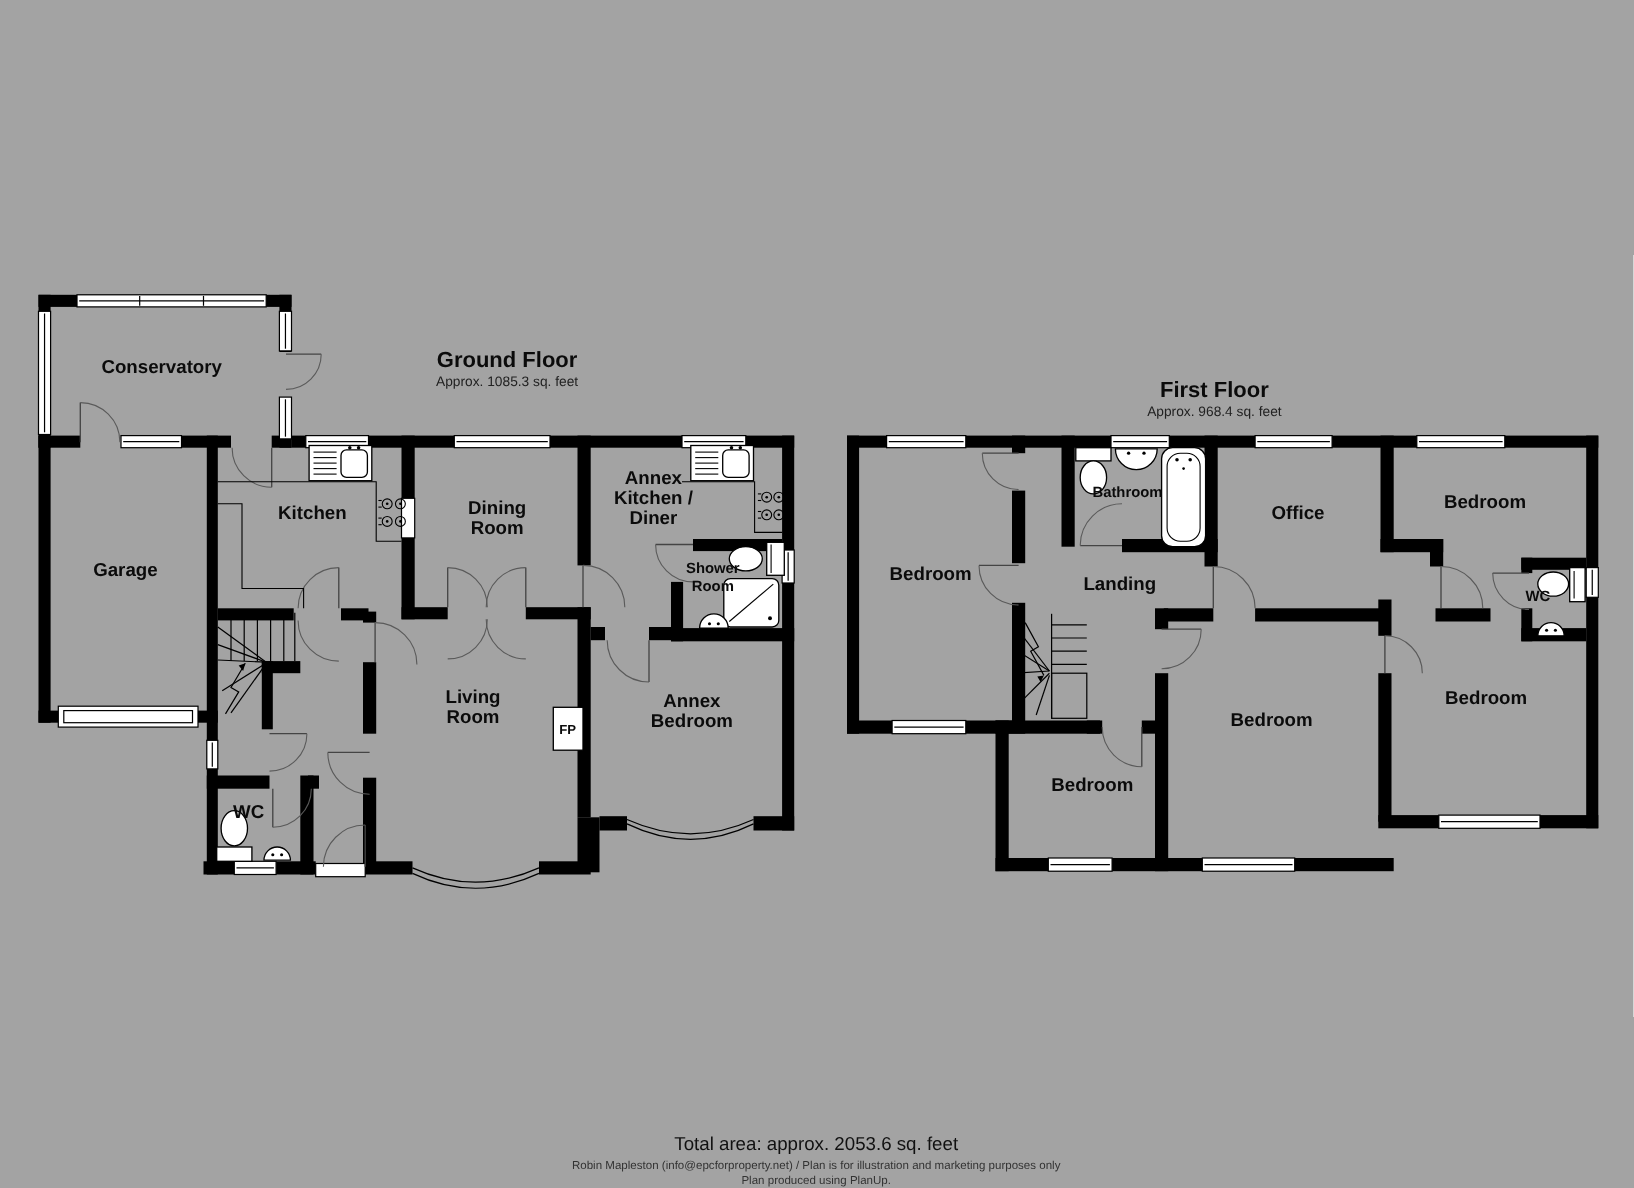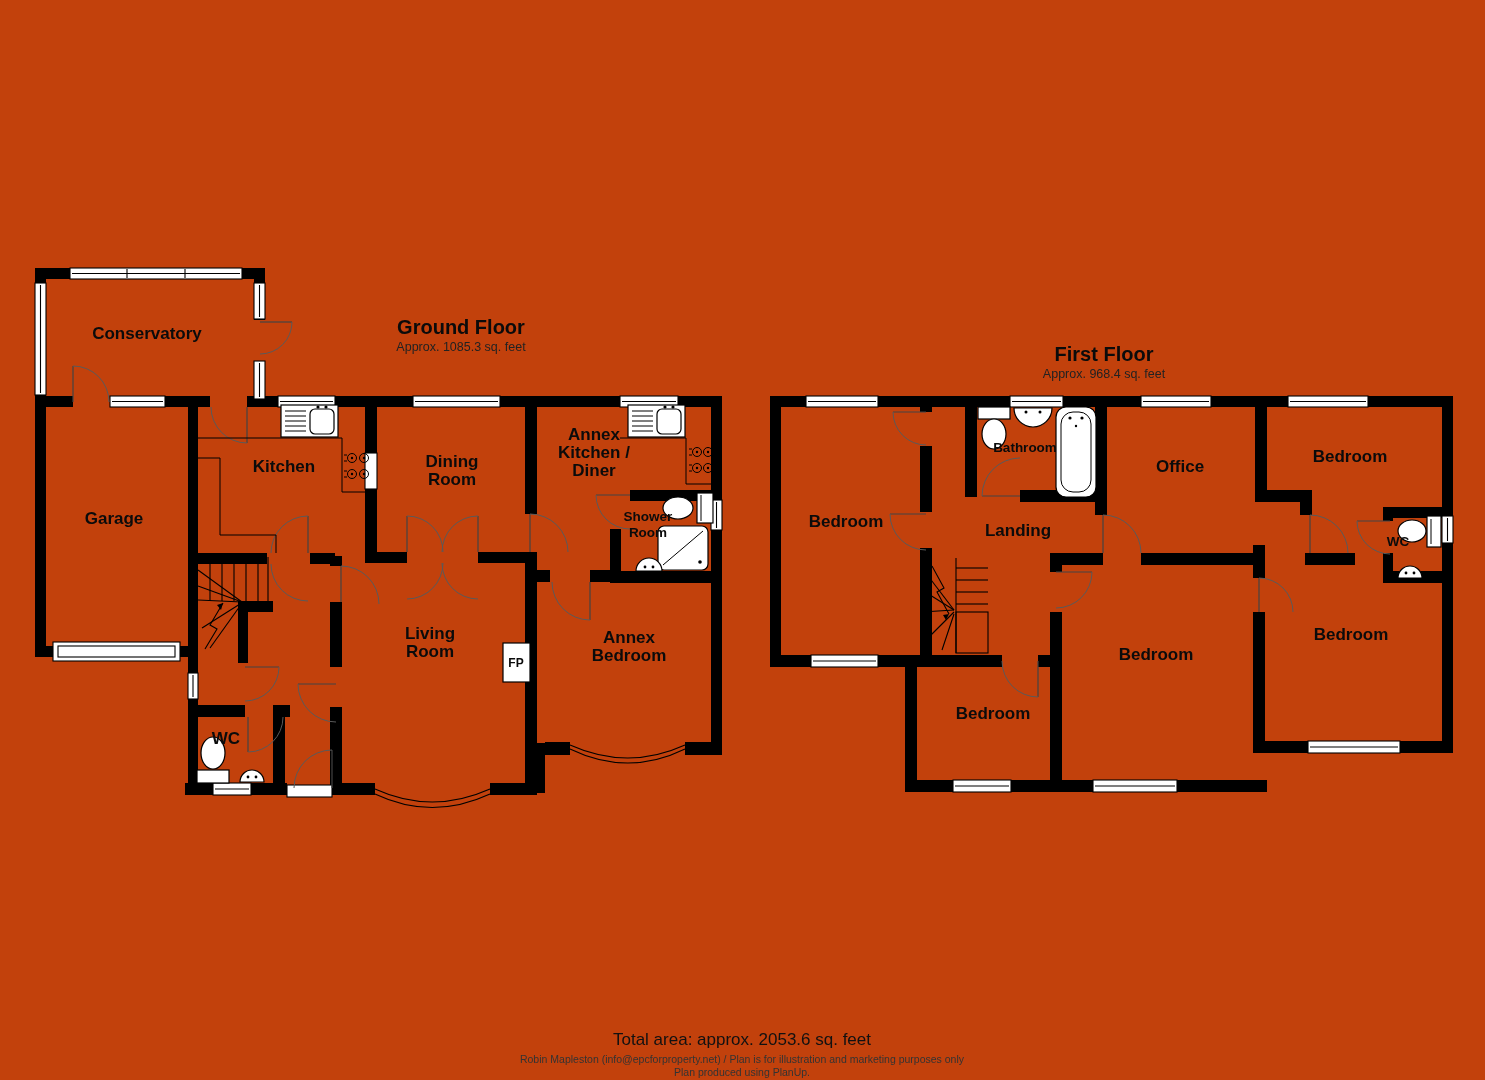--- a/index.html
+++ b/index.html
@@ -1,16 +1,16 @@
 <!DOCTYPE html>
 <html><head>
 <meta charset="utf-8">
 <style>
   html,body{margin:0;padding:0;background:#fff;}
-  .page{position:relative;width:1485px;height:1080px;background:#c2410c;overflow:hidden;
+  .page{position:relative;width:1485px;height:1080px;background:#a3a3a3;overflow:hidden;
         font-family:"Liberation Sans",sans-serif;text-decoration:underline;}
   svg{position:absolute;inset:0;}
   .wall{fill:#000;}
   .win{fill:#fff;stroke:#000;stroke-width:1.1;}
   .thin{fill:none;stroke:#000;stroke-width:1.1;}
   .arc{fill:none;stroke:#5a5a5a;stroke-width:1;}
   .leaf{stroke:#444;stroke-width:1.2;}
   .fx{fill:#fff;stroke:#000;stroke-width:1.2;}
   .fxl{fill:none;stroke:#000;stroke-width:1;}
   .lbl{font:bold 17px "Liberation Sans",sans-serif;text-anchor:middle;fill:#0b0b0b;}

